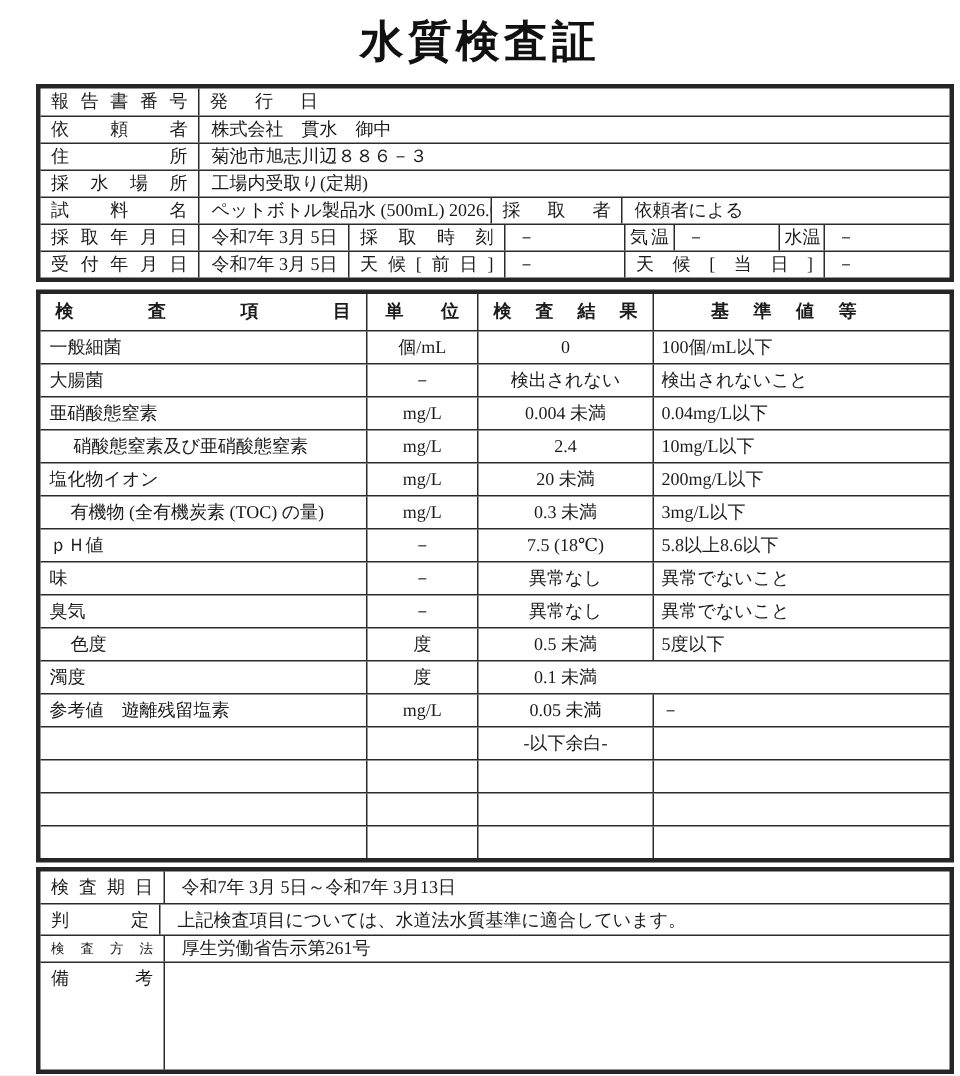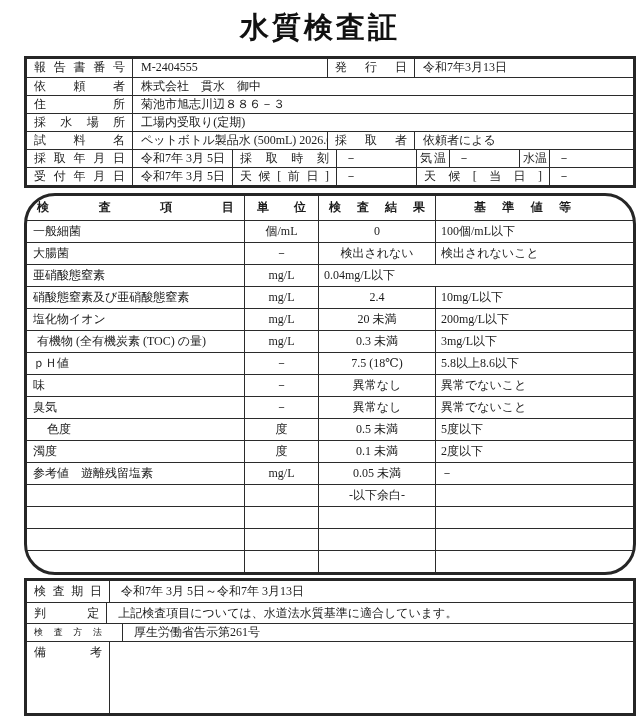--- a/index.html
+++ b/index.html
@@ -24,53 +24,51 @@
   .lab-s { padding:0 3px; }
   .val { padding-left:8px; text-align:left; }
   .ctr { text-align:center; padding:0; }
   .left { text-align:left; padding-left:5px; }
 
   .info { font-size:12px; }
   .info .row { height:18px; }
   .info .cell { line-height:17px; }
   .info { margin-bottom:5px; }
 
-  .results { font-size:12px;border-radius:31px; }
+  .results { font-size:12px; }
   .results .row { height:22px; }
   .results .cell { line-height:21px; }
   .results .row.hdr { height:24px; font-weight:bold; }
   .results .row.hdr .cell { line-height:23px; }
   .results { margin-bottom:3px; }
 
   .footer-block { font-size:12px; }
   .footer-block .row { height:21px; }
   .footer-block .cell { line-height:20px; }
-  .footer-block .row.method-row { height:18px;gap:13px; }
+  .footer-block .row.method-row { height:18px; }
   .footer-block .row.method-row .cell { line-height:17px; }
   .footer-block .row.method-row .lab { font-size:9px; }
   .footer-block .row.remarks-row { height:72px; }
   .footer-block .row.remarks-row .cell { line-height:16px; padding-top:2px; }
 </style>
 </head>
 <body>
 
 <div class="page">
 
   <div class="title-wrap">
     <div class="title">水質検査証</div>
   </div>
 
   <div class="doc">
 
     <div class="block info">
       <div class="row">
         <div class="cell lab" style="width:105px">報告書番号</div>
-        <div class="cell val" style="width:195px">M-2404555</div>
         <div class="cell lab" style="width:87px">発行日</div>
-        <div class="cell val" style="width:219px">令和7年3月13日</div>
       </div>
       <div class="row">
         <div class="cell lab" style="width:105px">依頼者</div>
         <div class="cell val" style="width:501px">株式会社　貫水　御中</div>
       </div>
       <div class="row">
         <div class="cell lab" style="width:105px">住所</div>
         <div class="cell val" style="width:501px">菊池市旭志川辺８８６－３</div>
       </div>
       <div class="row">
@@ -119,36 +117,37 @@
       </div>
       <div class="row">
         <div class="cell val" style="width:217px;padding-left:6px">大腸菌</div>
         <div class="cell ctr" style="width:74px">－</div>
         <div class="cell ctr" style="width:117px">検出されない</div>
         <div class="cell left" style="width:198px">検出されないこと</div>
       </div>
       <div class="row">
         <div class="cell val" style="width:217px;padding-left:6px">亜硝酸態窒素</div>
         <div class="cell ctr" style="width:74px">mg/L</div>
+        <div class="cell ctr" style="width:117px">0.004 未満</div>
         <div class="cell left" style="width:198px">0.04mg/L以下</div>
       </div>
       <div class="row">
-        <div class="cell val" style="width:217px;padding-left:6px">硝酸態窒素及び亜硝酸態窒素</div>
+        <div class="cell val" style="width:217px;padding-left:22px">硝酸態窒素及び亜硝酸態窒素</div>
         <div class="cell ctr" style="width:74px">mg/L</div>
         <div class="cell ctr" style="width:117px">2.4</div>
         <div class="cell left" style="width:198px">10mg/L以下</div>
       </div>
       <div class="row">
         <div class="cell val" style="width:217px;padding-left:6px">塩化物イオン</div>
         <div class="cell ctr" style="width:74px">mg/L</div>
         <div class="cell ctr" style="width:117px">20 未満</div>
         <div class="cell left" style="width:198px">200mg/L以下</div>
       </div>
       <div class="row">
-        <div class="cell val" style="width:217px;padding-left:10px">有機物 (全有機炭素 (TOC) の量)</div>
+        <div class="cell val" style="width:217px;padding-left:20px">有機物 (全有機炭素 (TOC) の量)</div>
         <div class="cell ctr" style="width:74px">mg/L</div>
         <div class="cell ctr" style="width:117px">0.3 未満</div>
         <div class="cell left" style="width:198px">3mg/L以下</div>
       </div>
       <div class="row">
         <div class="cell val" style="width:217px;padding-left:6px">ｐＨ値</div>
         <div class="cell ctr" style="width:74px">－</div>
         <div class="cell ctr" style="width:117px">7.5 (18℃)</div>
         <div class="cell left" style="width:198px">5.8以上8.6以下</div>
       </div>
@@ -167,21 +166,20 @@
       <div class="row">
         <div class="cell val" style="width:217px;padding-left:20px">色度</div>
         <div class="cell ctr" style="width:74px">度</div>
         <div class="cell ctr" style="width:117px">0.5 未満</div>
         <div class="cell left" style="width:174px">5度以下</div>
       </div>
       <div class="row">
         <div class="cell val" style="width:217px;padding-left:6px">濁度</div>
         <div class="cell ctr" style="width:74px">度</div>
         <div class="cell ctr" style="width:117px">0.1 未満</div>
-        <div class="cell left" style="width:198px">2度以下</div>
       </div>
       <div class="row">
         <div class="cell val" style="width:217px;padding-left:6px">参考値　遊離残留塩素</div>
         <div class="cell ctr" style="width:74px">mg/L</div>
         <div class="cell ctr" style="width:117px">0.05 未満</div>
         <div class="cell left" style="width:198px">－</div>
       </div>
       <div class="row">
         <div class="cell val" style="width:217px;padding-left:6px"></div>
         <div class="cell ctr" style="width:74px"></div>

